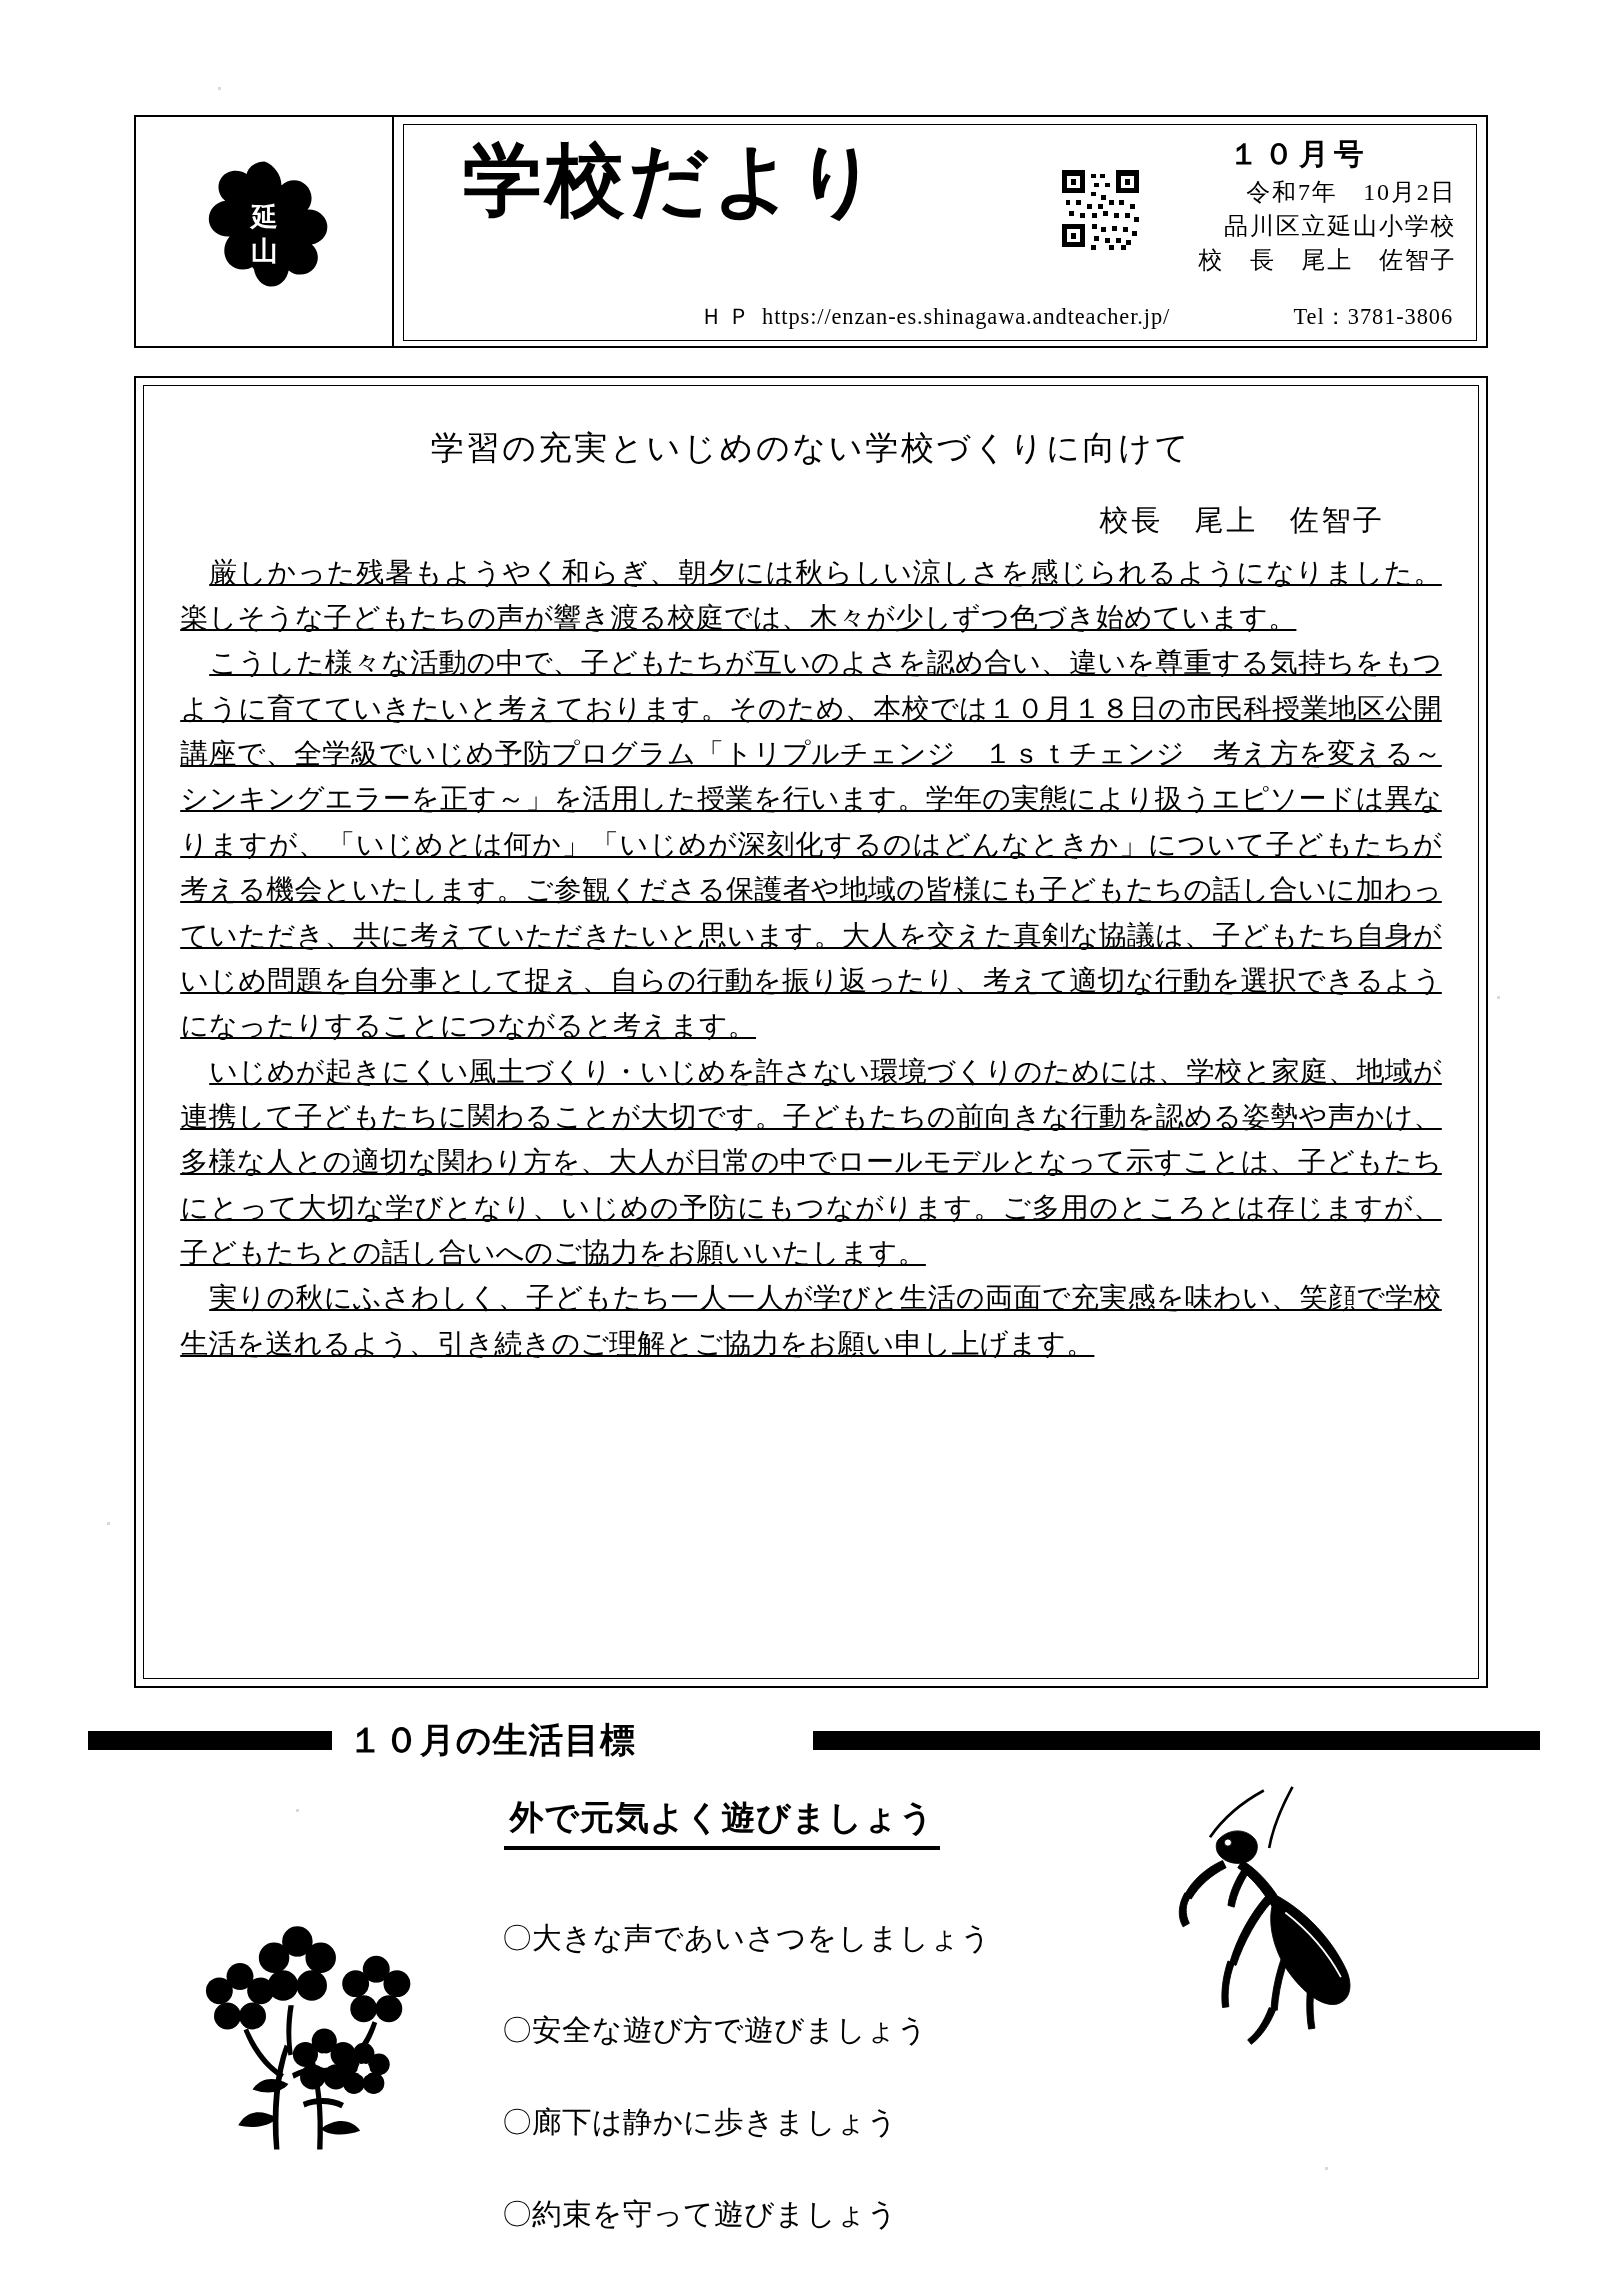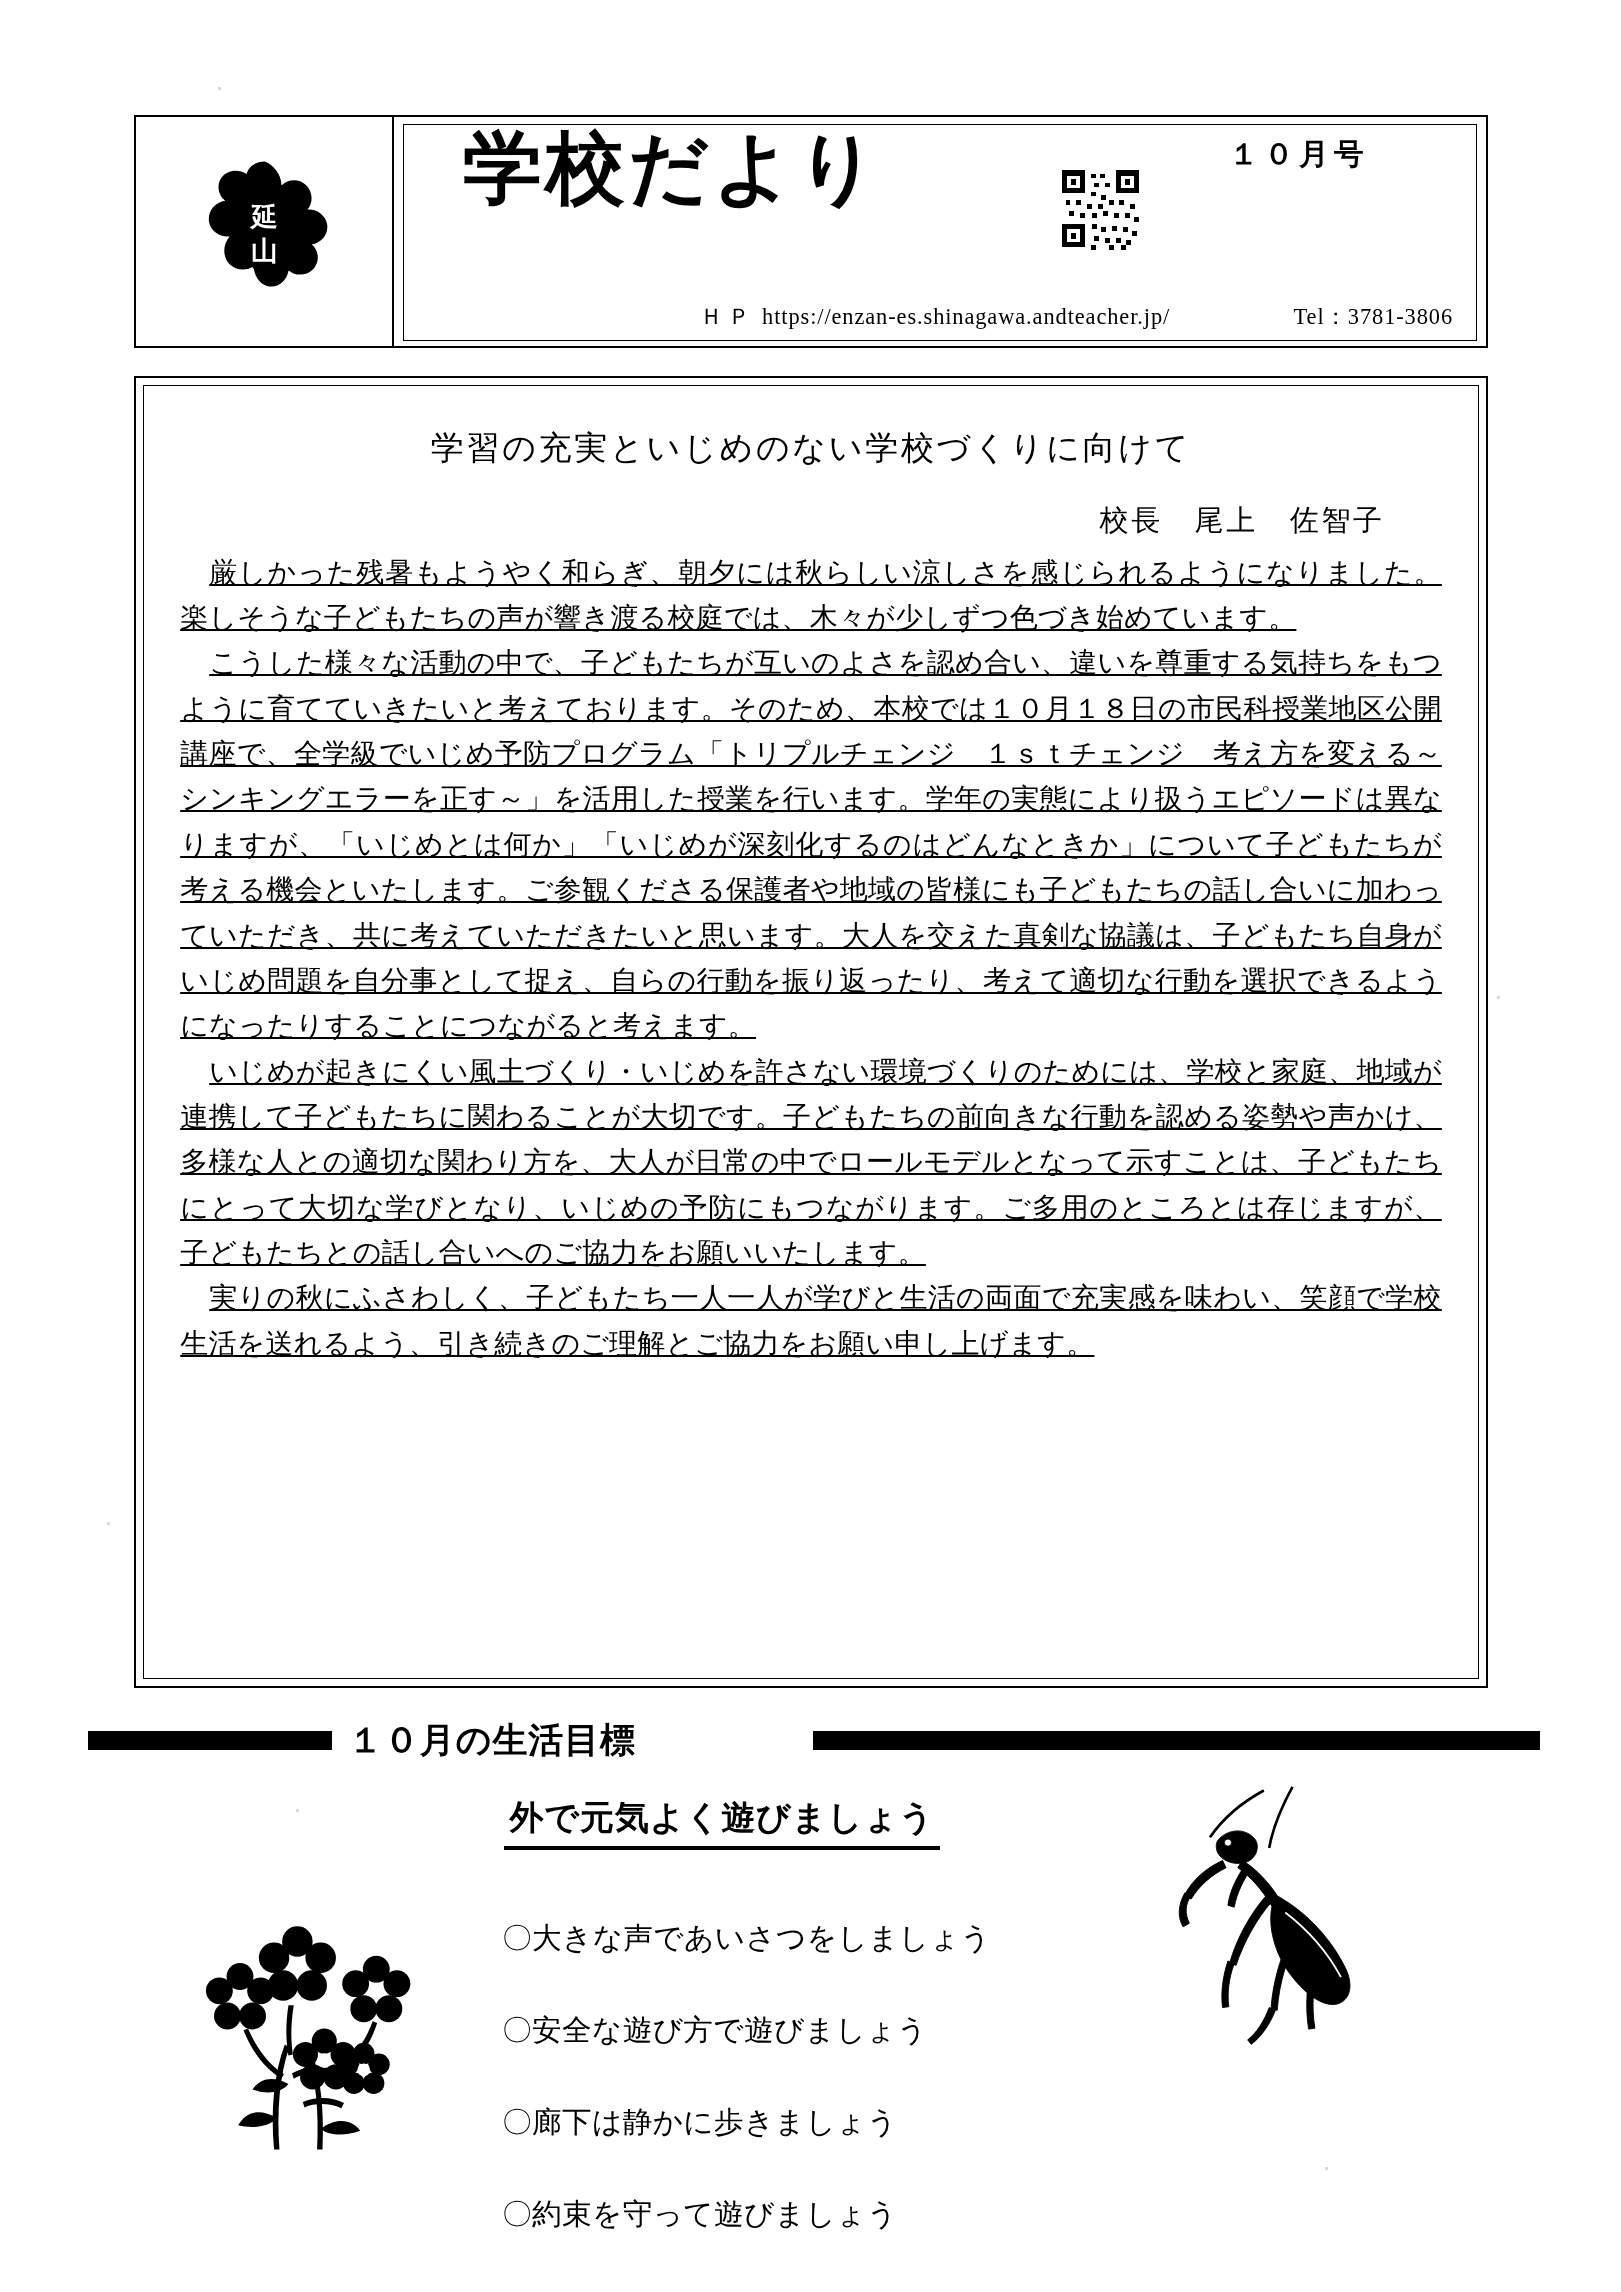--- a/index.html
+++ b/index.html
@@ -51,21 +51,21 @@
   }
   .title-inner {
     position: absolute;
     left: 9px; top: 7.2px; right: 9px; bottom: 5.4px;
     border: 0.9px solid #000;
     box-sizing: border-box;
   }
   .paper-title {
     position: absolute;
     left: 59px;
-    top: 4px;
+    top: 16px;
     font-family: "DejaVu Sans", sans-serif;
     font-weight: bold;
     font-size: 79px;
     letter-spacing: 3.6px;
     line-height: 1;
   }
   .issue-label {
     position: absolute;
     right: 107px;
     top: 9px;
@@ -292,20 +292,25 @@
           <div class="qr-cell" style="left:43px;top:68px;width:4.5px;height:4.5px;"></div>
           <div class="qr-cell" style="left:54px;top:68px;width:4.5px;height:4.5px;"></div>
           <div class="qr-cell" style="left:64px;top:70px;width:4.5px;height:4.5px;"></div>
           <div class="qr-cell" style="left:29px;top:75px;width:4.5px;height:4.5px;"></div>
           <div class="qr-cell" style="left:47px;top:75px;width:4.5px;height:4.5px;"></div>
           <div class="qr-cell" style="left:59px;top:75px;width:4.5px;height:4.5px;"></div>
         </div>
 
         <div class="issue-label">１０月号</div>
 
+        <div class="meta-block">
+          <div>令和7年　10月2日</div>
+          <div>品川区立延山小学校</div>
+          <div>校　長　尾上　佐智子</div>
+        </div>
 
         <div class="hp-line">
           <span class="label">ＨＰ</span>
           <span class="url">https://enzan-es.shinagawa.andteacher.jp/</span>
         </div>
 
         <div class="tel-line">Tel：3781-3806</div>
       </div>
     </div>
   </div>

